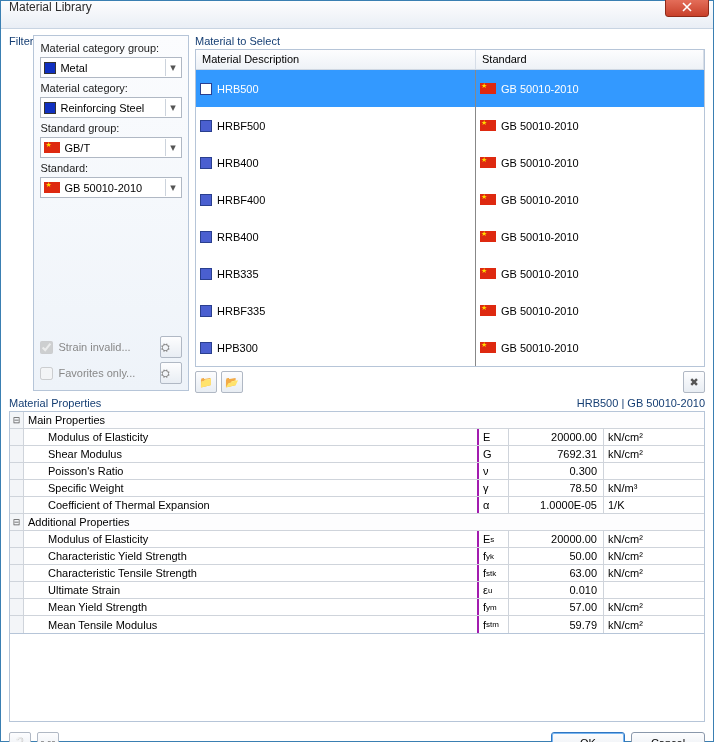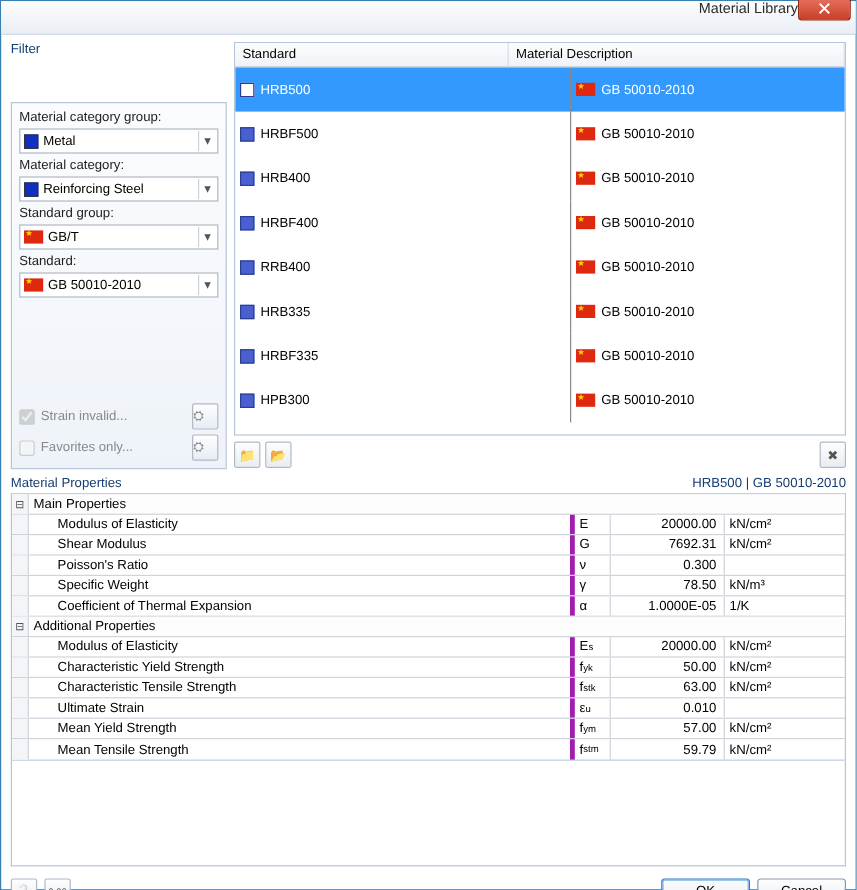--- a/index.html
+++ b/index.html
@@ -1,25 +1,25 @@
 <!DOCTYPE html>
 <html><head>
 <meta charset="utf-8">
 <style>
 * { box-sizing: border-box; margin: 0; padding: 0; }
 body { font-family: "Segoe UI", Tahoma, sans-serif; font-size: 11px; background: #fff; width: 714px; height: 742px; overflow: hidden; }
 .window { width: 714px; height: 742px; border: 1px solid #3a7fb2; background: #fff; display: flex; flex-direction: column; }
-.titlebar { height: 28px; background: linear-gradient(#fdfdfe,#e9eef5); border-bottom: 1px solid #c8d4e2; display: flex; align-items: center; padding: 0 2px 16px 8px; text-align: right; }
+.titlebar { height: 28px; background: linear-gradient(#fdfdfe,#e9eef5); border-bottom: 1px solid #c8d4e2; display: flex; align-items: center; padding: 0 2px 16px 8px; }
 .titlebar .title { flex: 1; color: #2b2b2b; font-size: 12px; }
 .titlebar .close { width: 44px; height: 20px; background: linear-gradient(#e7735f,#c8402a); border: 1px solid #8e2a19; border-radius: 3px; display: flex; align-items: center; justify-content: center; color: #fff; font-weight: bold; margin-right: 2px; }
 .titlebar .close svg { width: 10px; height: 10px; }
 .body { flex: 1; padding: 6px 8px 8px 8px; display: flex; flex-direction: column; gap: 4px; }
 .top { display: flex; gap: 6px; height: 356px; }
 .panel-title { color: #153e73; font-size: 11px; margin-bottom: 2px; }
-.filter { width: 180px; display: flex; flex-direction: column; gap: 36px; }
+.filter { width: 180px; display: flex; flex-direction: row; }
 .filter-box { flex: 1; border: 1px solid #b6c5d8; background: linear-gradient(#fbfcfe,#eef3f9); padding: 6px; display: flex; flex-direction: column; }
 .lbl { color: #222; margin-top: 4px; margin-bottom: 3px; }
 .lbl:first-child { margin-top: 0; }
 .combo { height: 21px; border: 1px solid #b0b8c4; background: #fff; display: flex; align-items: center; padding: 0 3px; gap: 4px; position: relative; }
 .combo .val { flex: 1; white-space: nowrap; overflow: hidden; }
 .combo .arrow { width: 15px; height: 17px; border-left: 1px solid #ccd3dc; display: flex; align-items: center; justify-content: center; color: #555; margin-right: -2px; }
 .swatch { width: 12px; height: 12px; border: 1px solid #333; display: inline-block; }
 .flag { width: 16px; height: 11px; background: #de2910; position: relative; display: inline-block; border: 0; }
 .flag::after { content: "★"; color: #ffde00; font-size: 7px; position: absolute; left: 1px; top: -1px; }
 .filter .spacer { flex: 1; }
@@ -42,21 +42,21 @@
 .list-row.sel .sq { background: #fff; border-color: #2a3f8f; }
 .toolbar { height: 28px; display: flex; align-items: center; gap: 4px; padding-top: 4px; }
 .toolbar .filler { flex: 1; }
 .props { display: flex; flex-direction: column; border-top: 0; }
 .props-head { display: flex; align-items: center; color: #153e73; padding: 2px 0; }
 .props-head .r { margin-left: auto; }
 .grid { border: 1px solid #b6c5d8; background: #fff; }
 .grow { display: flex; border-bottom: 1px solid #cfd4db; height: 17px; align-items: stretch; }
 .grow:last-child { border-bottom: none; }
 .grow .exp { width: 14px; border-right: 1px solid #cfd4db; font-size: 9px; display: flex; align-items: center; justify-content: center; color: #555; background: #f3f5f8; }
-.grow .nm { flex: 1; padding: 1px 4px 1px 8px; border-right: 4px solid #a21caf; display: flex; align-items: center; }
+.grow .nm { flex: 1; padding: 1px 4px 1px 8px; border-right: 2px solid #a21caf; display: flex; align-items: center; }
 .grow .nm.ind { padding-left: 24px; }
 .grow .sym { width: 30px; padding: 1px 4px; border-right: 1px solid #cfd4db; display: flex; align-items: center; }
 .grow .val { width: 95px; padding: 1px 6px; border-right: 1px solid #cfd4db; text-align: right; display: flex; align-items: center; justify-content: flex-end; }
 .grow .unit { width: 100px; padding: 1px 4px; display: flex; align-items: center; }
 .grow.hdr .nm { font-weight: normal; padding-left: 4px; }
 .grow.hdr { background: #fdfdfe; }
 .sub sub { font-size: 8px; }
 .fillgrid { height: 88px; border: 1px solid #b6c5d8; border-top: 0; background: #fff; }
 .footer { margin-top: auto; display: flex; align-items: center; gap: 6px; padding-top: 6px; }
 .footer .filler { flex: 1; }
@@ -123,24 +123,25 @@
             <input type="checkbox" disabled="" style="">
             <span>Favorites only...</span>
             <div class="btn-sm">
               <span>⛭</span>
             </div>
           </div>
         </div>
       </div>
 
       <div class="select-panel">
+        <div class="panel-title">Material to Select</div>
         <div class="listbox">
           <div class="list-head">
+            <div class="col col-desc">Material Description</div>
             <div class="col col-std">Standard</div>
-            <div class="col col-desc">Material Description</div>
           </div>
           <div class="list-body" id="list-body">
               <div class="list-row sel">
                 <div class="c1">
                   <span class="sq"></span>
                   <span>HRB500</span>
                 </div>
                 <div class="c2">
                   <span class="flag"></span>
                   <span>GB 50010-2010</span>
@@ -312,21 +313,21 @@
           </div>
           <div class="grow">
             <div class="exp"></div>
             <div class="nm ind">Mean Yield Strength</div>
             <div class="sym sub">f<sub>ym</sub></div>
             <div class="val">57.00</div>
             <div class="unit">kN/cm²</div>
           </div>
           <div class="grow">
             <div class="exp"></div>
-            <div class="nm ind">Mean Tensile Strength</div>
+            <div class="nm ind">Mean Tensile Modulus</div>
             <div class="sym sub">f<sub>stm</sub></div>
             <div class="val">59.79</div>
             <div class="unit">kN/cm²</div>
           </div>
         </div>
       <div class="fillgrid"></div>
     </div>
 
     <div class="footer">
       <div class="btn-sm">

